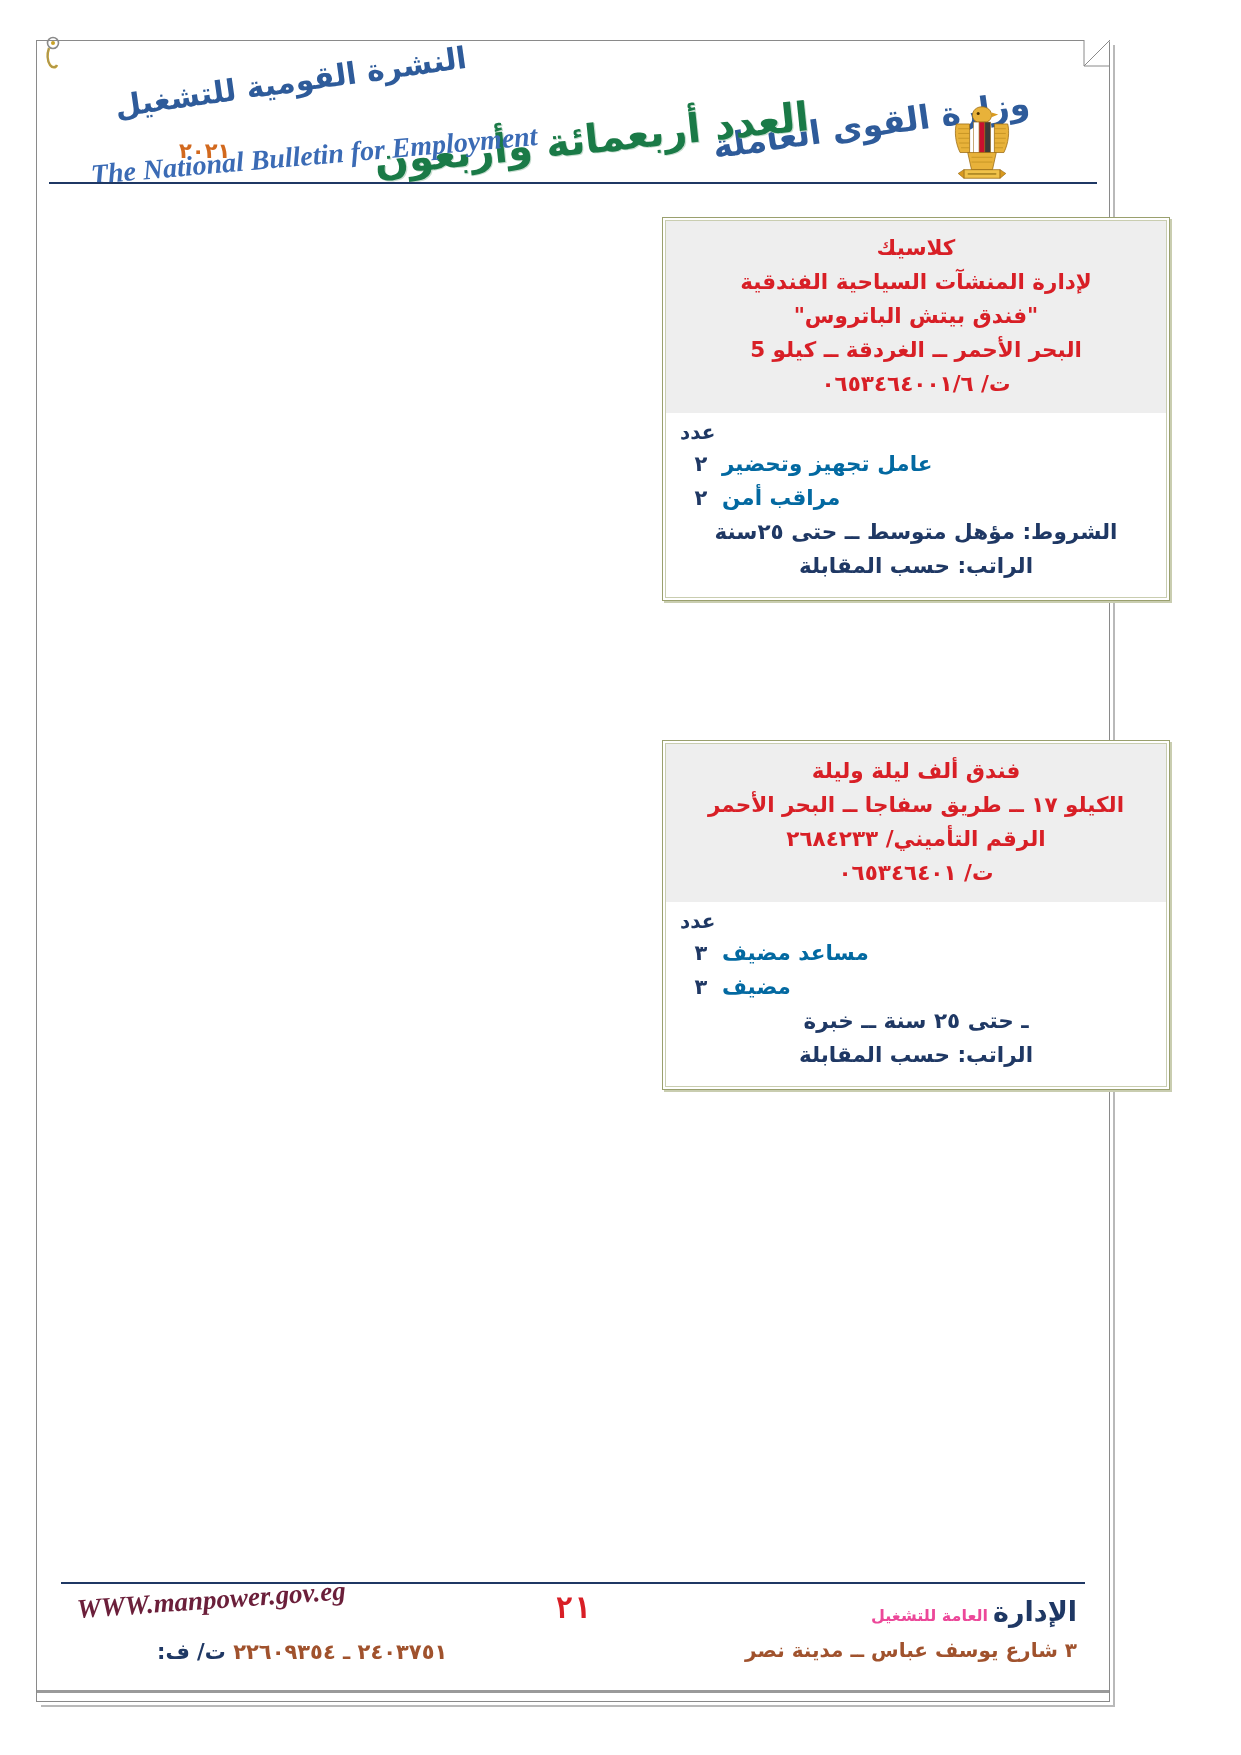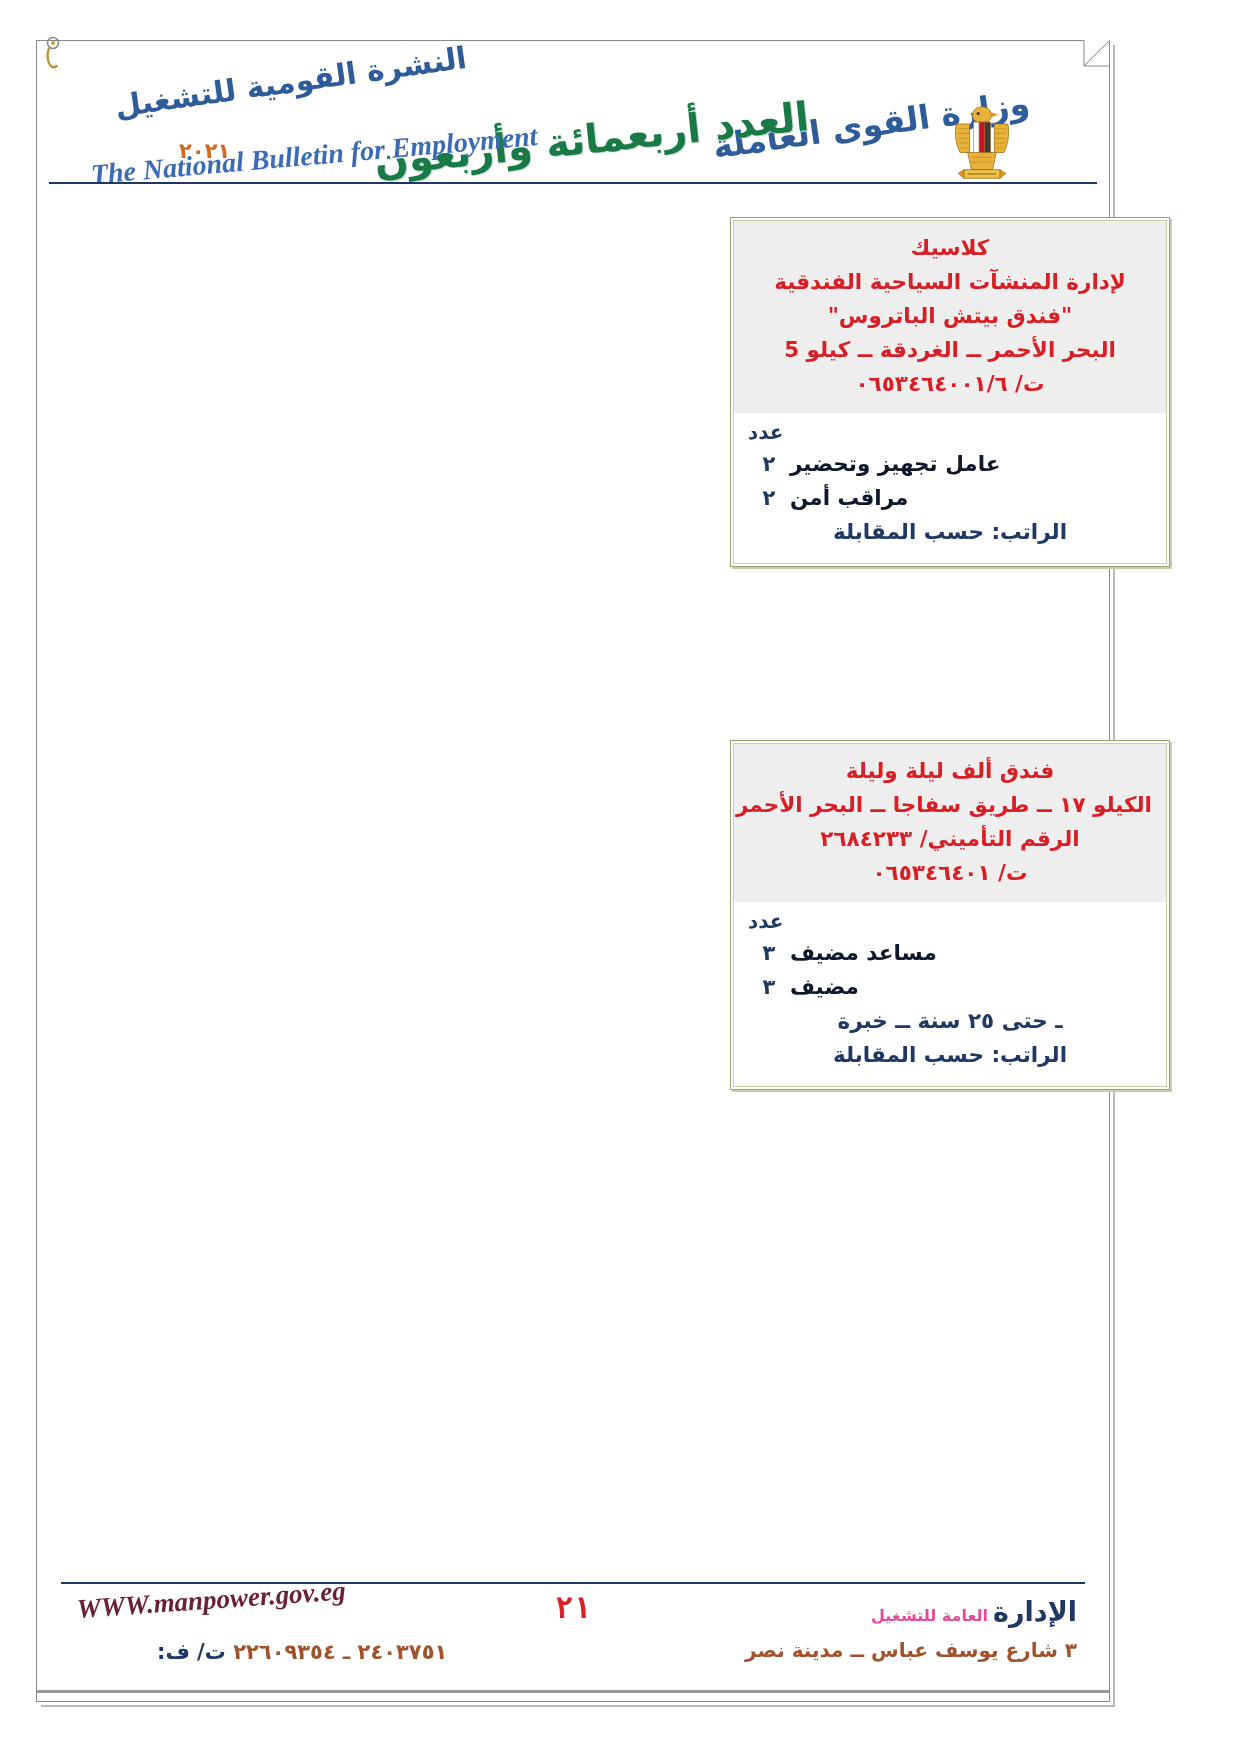--- a/index.html
+++ b/index.html
@@ -154,21 +154,21 @@
     white-space: nowrap;
     transform: rotate(-5deg);
     transform-origin: left center;
     font-style: italic;
     direction: ltr;
   }
 
   
   .ad-box {
     position: absolute;
-    width: 440px;
+    width: 508px;
     border: 1px solid #9aa06e;
     box-sizing: border-box;
     background: #ffffff;
     box-shadow: 2px 2px 0 #c9cdb0;
     z-index: 4;
   }
   .ad-box .inner {
     border: 1px solid #c9cdb0;
     margin: 2px;
   }
@@ -206,21 +206,21 @@
   }
   .job-qty {
     color: #1f3864;
     font-weight: bold;
     font-size: 21px;
     width: 42px;
     text-align: center;
     flex: none;
   }
   .job-title {
-    color: #0f172a;
+    color: #0369a1;
     font-weight: bold;
     font-size: 21.5px;
     white-space: nowrap;
   }
   .ad-note {
     color: #1f3864;
     font-weight: bold;
     font-size: 21.5px;
     line-height: 34px;
     text-align: center;
@@ -398,20 +398,21 @@
       <div class="ad-body">
         <div class="count-label">عدد</div>
         <div class="job-row">
           <div class="job-title">عامل تجهيز وتحضير</div>
           <div class="job-qty">٢</div>
         </div>
         <div class="job-row">
           <div class="job-title">مراقب أمن</div>
           <div class="job-qty">٢</div>
         </div>
+        <div class="ad-note">الشروط: مؤهل متوسط ــ حتى ٢٥سنة</div>
         <div class="ad-note">الراتب: حسب المقابلة</div>
       </div>
     </div>
   </div>
 
   <div class="ad-box" style="right:71px; top:740px;">
     <div class="inner">
       <div class="ad-head">
         <div class="ln">فندق ألف ليلة وليلة</div>
         <div class="ln">الكيلو ١٧ ــ طريق سفاجا  ــ  البحر الأحمر</div>

